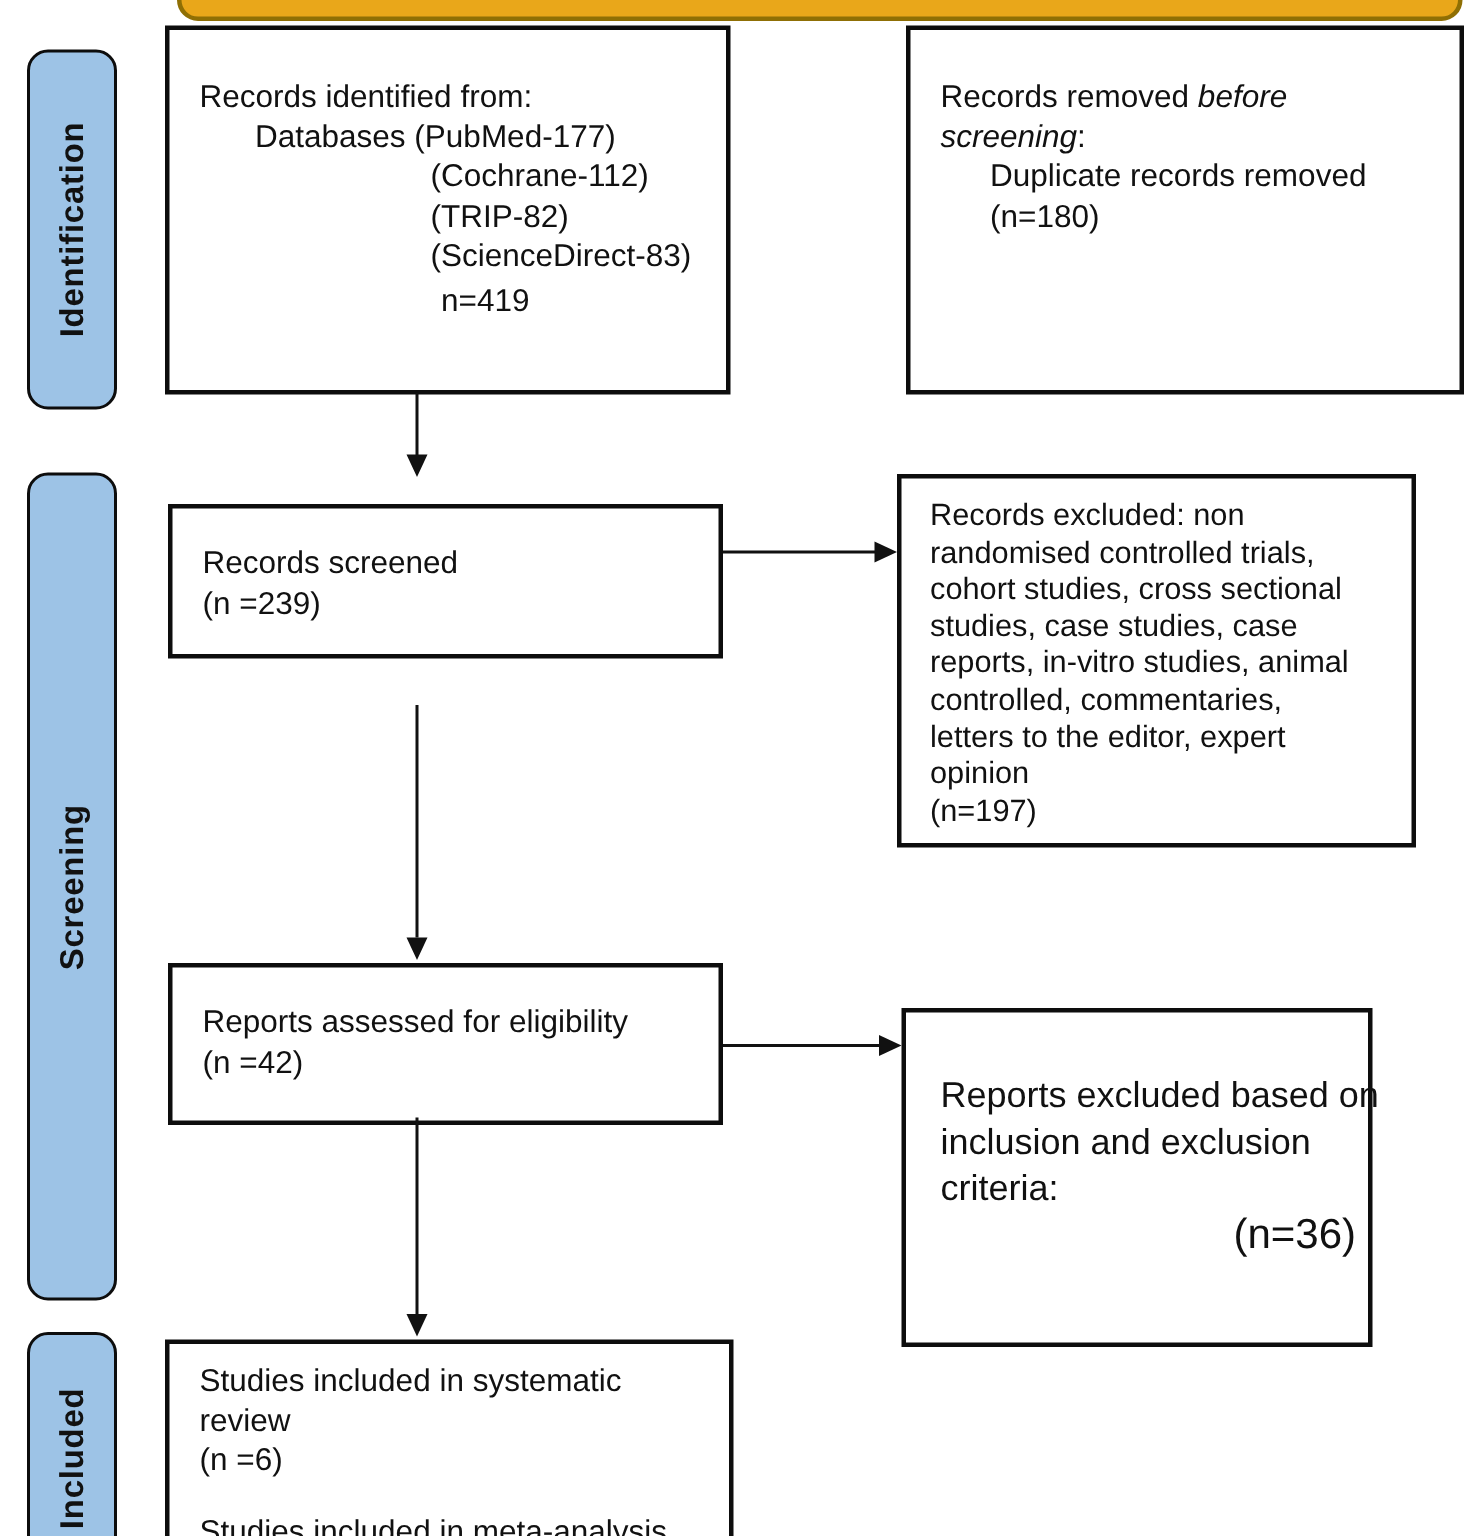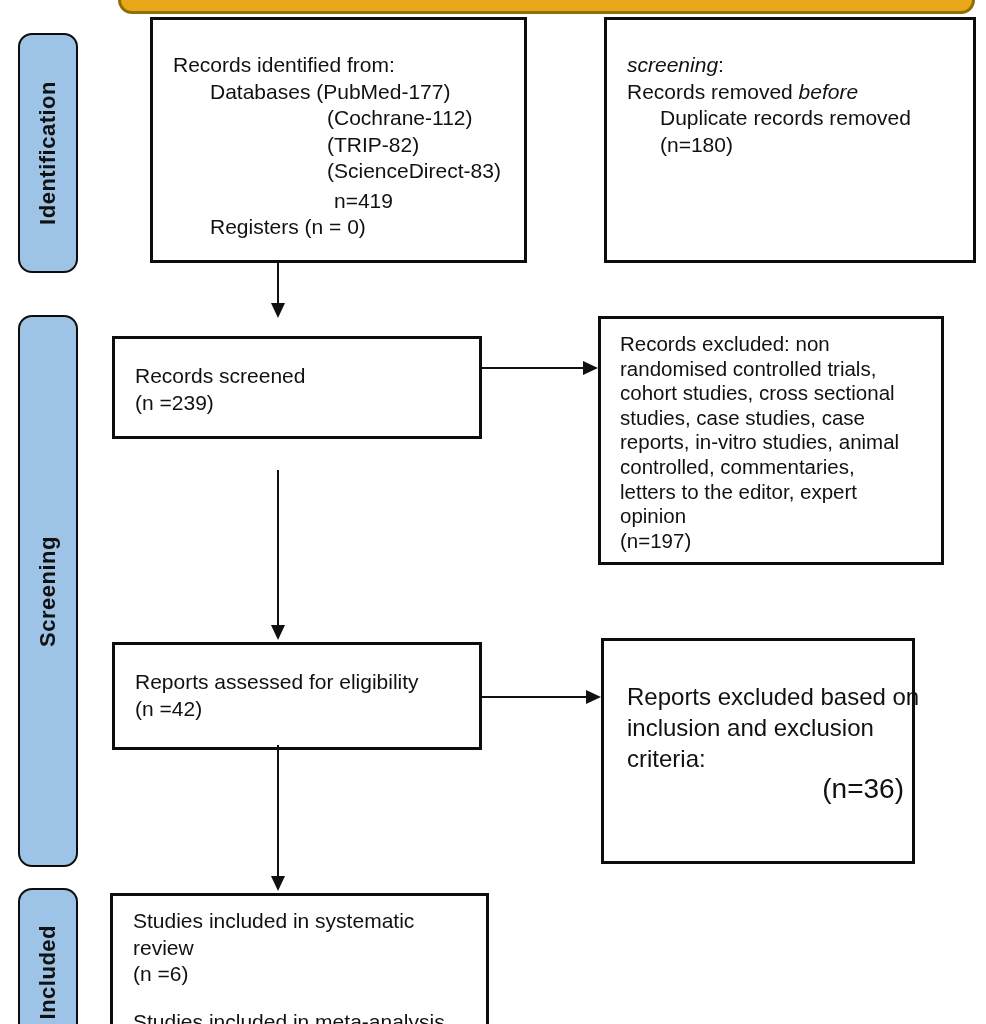--- a/index.html
+++ b/index.html
@@ -52,27 +52,27 @@
   .flowbox {
     position: absolute;
     background: #ffffff;
     border: 3px solid #0d0d0d;
     box-sizing: border-box;
     font-size: 21px;
     line-height: 26.5px;
   }
   .line { white-space: nowrap; }
 
-  #box-identified { left: 110px; top: 17px;  width: 377px; height: 246px; padding: 32px 8px 0 20px; margin-left: 40px; }
+  #box-identified { left: 110px; top: 17px;  width: 377px; height: 246px; padding: 32px 8px 0 20px; }
   #box-removed    { left: 604px; top: 17px;  width: 372px; height: 246px; padding: 32px 8px 0 20px; }
   #box-screened   { left: 112px; top: 320px; width: 370px; height: 103px; padding: 24px 8px 0 20px; margin-top: 16px; }
   #box-excluded   { left: 598px; top: 316px; width: 346px; height: 249px; padding: 13px 8px 0 19px;
                     font-size: 20.5px; line-height: 24.6px; }
   #box-assessed   { left: 112px; top: 642px; width: 370px; height: 108px; padding: 24px 8px 0 20px; }
-  #box-reports-excluded { left: 601px; top: 638px; width: 314px; height: 226px; padding: 40px 8px 0 23px;
+  #box-reports-excluded { left: 601px; top: 672px; width: 314px; height: 226px; padding: 40px 8px 0 23px;
                     font-size: 24px; line-height: 31px; }
   #box-included-studies { left: 110px; top: 893px; width: 379px; height: 165px; padding: 12px 8px 0 20px; }
 
   .ind1 { padding-left: 37px; }
   .ind2 { padding-left: 154px; }
   .ind2b { padding-left: 161px; margin-top: 3px; }
   .gap-top { margin-top: 21px; }
   .small { font-size: 28px; line-height: 29px; text-align: right; }
   em { font-style: italic; }
 
@@ -109,26 +109,25 @@
     <span class="stage-label">Included</span>
   </div>
 
   <div class="flowbox" id="box-identified">
     <div class="line">Records identified from:</div>
     <div class="line ind1">Databases (PubMed-177)</div>
     <div class="line ind2">(Cochrane-112)</div>
     <div class="line ind2">(TRIP-82)</div>
     <div class="line ind2">(ScienceDirect-83)</div>
     <div class="line ind2b">n=419</div>
-    <div class="line ind1">Registers (n = 0)</div>
   </div>
 
   <div class="flowbox" id="box-removed">
+    <div class="line"><span>Records removed </span><em>before</em></div>
     <div class="line"><em>screening</em><span>:</span></div>
-    <div class="line"><span>Records removed </span><em>before</em></div>
     <div class="line" style="padding-left:33px">Duplicate records removed</div>
     <div class="line" style="padding-left:33px">(n=180)</div>
   </div>
 
   <div class="flowbox" id="box-screened">
     <div class="line">Records screened</div>
     <div class="line">(n =239)</div>
   </div>
 
   <div class="flowbox" id="box-excluded">

